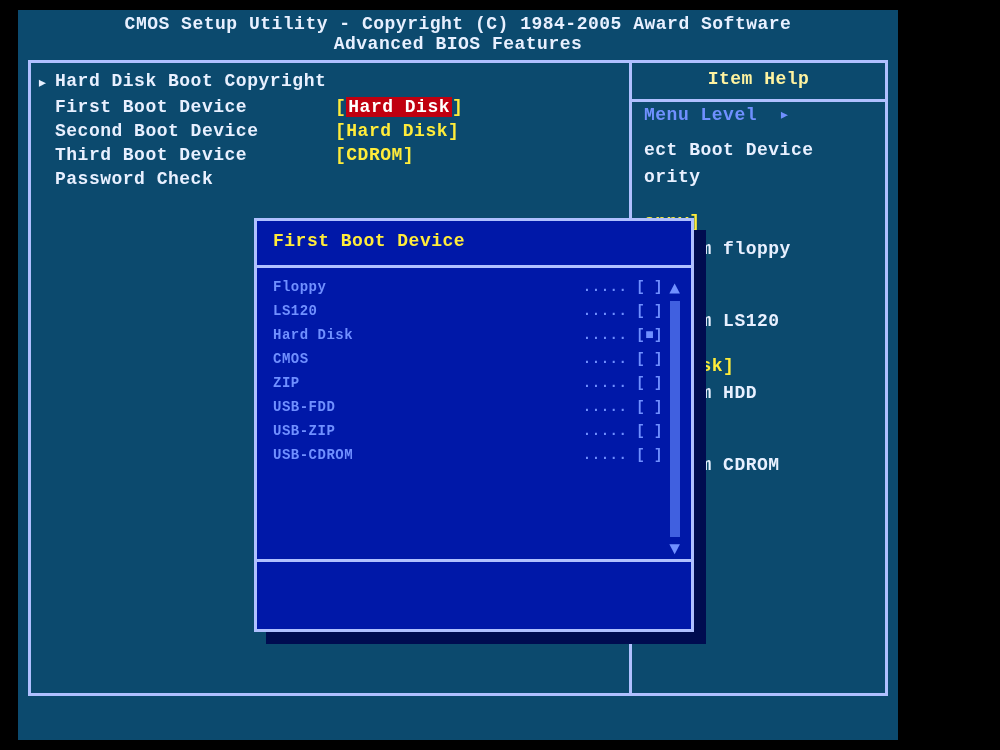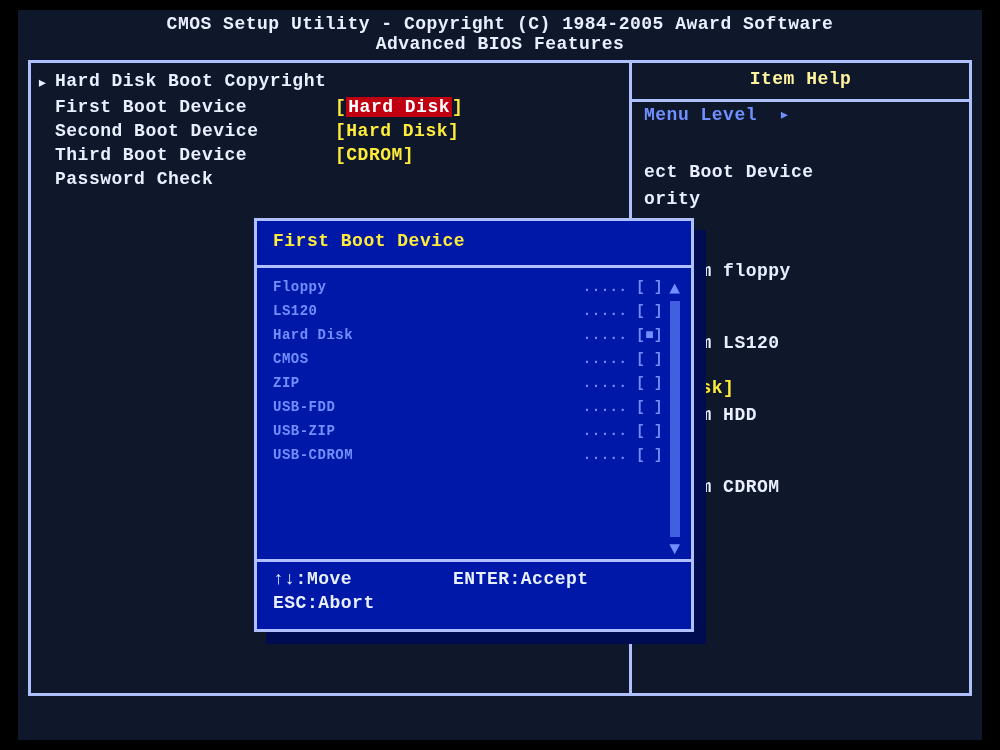--- a/index.html
+++ b/index.html
@@ -10,23 +10,23 @@
     font-family: "Courier New", monospace;
     font-weight: bold;
     font-size: 18px;
     letter-spacing: 0.5px;
     overflow: hidden;
   }
   .screen {
     position: absolute;
     left: 18px;
     top: 10px;
-    width: 964px;
+    width: 880px;
     height: 730px;
-    background: #0f172a;
+    background: #0c4a6e;
     color: #d0e0ff;
   }
   .title1, .title2 { text-align: center; color: #e8f0ff; }
   .title1 { margin-top: 4px; }
   .title2 { margin-bottom: 6px; }
   .outer-box {
     position: relative;
     margin: 0 10px;
     border: 3px solid #b0c0ff;
     height: 636px;
@@ -57,21 +57,21 @@
   .row .val .br { color: #ffec3a; }
   .highlight { background: #c00010; color: #fff; padding: 0 2px; }
   .right-pane {
     position: absolute;
     left: 601px; right: 0; top: 0;
     padding: 6px 12px;
   }
   .item-help-title { text-align: center; color: #fff3a0; margin-bottom: 2px; }
   .menu-level { color: #7090ff; margin-top: 14px; }
   .menu-level .chev { color: #7090ff; margin-left: 22px; }
-  .help-body { margin-top: 34px; color: #e8f0ff; line-height: 1.5; }
+  .help-body { margin-top: 12px; color: #e8f0ff; line-height: 1.5; }
   .help-body .yv { color: #ffec3a; }
   .popup {
     position: absolute;
     left: 236px; top: 208px;
     width: 440px; height: 414px;
     background: #0018a8;
     border: 3px solid #b0c0ff;
     box-shadow: 12px 12px 0 0 #000c50;
   }
   .popup-title {
@@ -230,25 +230,16 @@
         <span>USB-CDROM</span>
         <span class="dots">..... <span>[ ]</span></span>
       </div>
     </div>
     <div class="scroll-col">
       <div class="scroll-up">▲</div>
       <div class="scroll-track"></div>
       <div class="scroll-down">▼</div>
     </div>
     <div class="popup-sep2"></div>
-    <div class="popup-footer">
-      <div class="line">
-        <span class="k1">↑↓:Move</span>
-        <span>ENTER:Accept</span>
-      </div>
-      <div class="line">
-        <span>ESC:Abort</span>
-      </div>
-    </div>
   </div>
 
 
 </div>
 
 </body></html>

